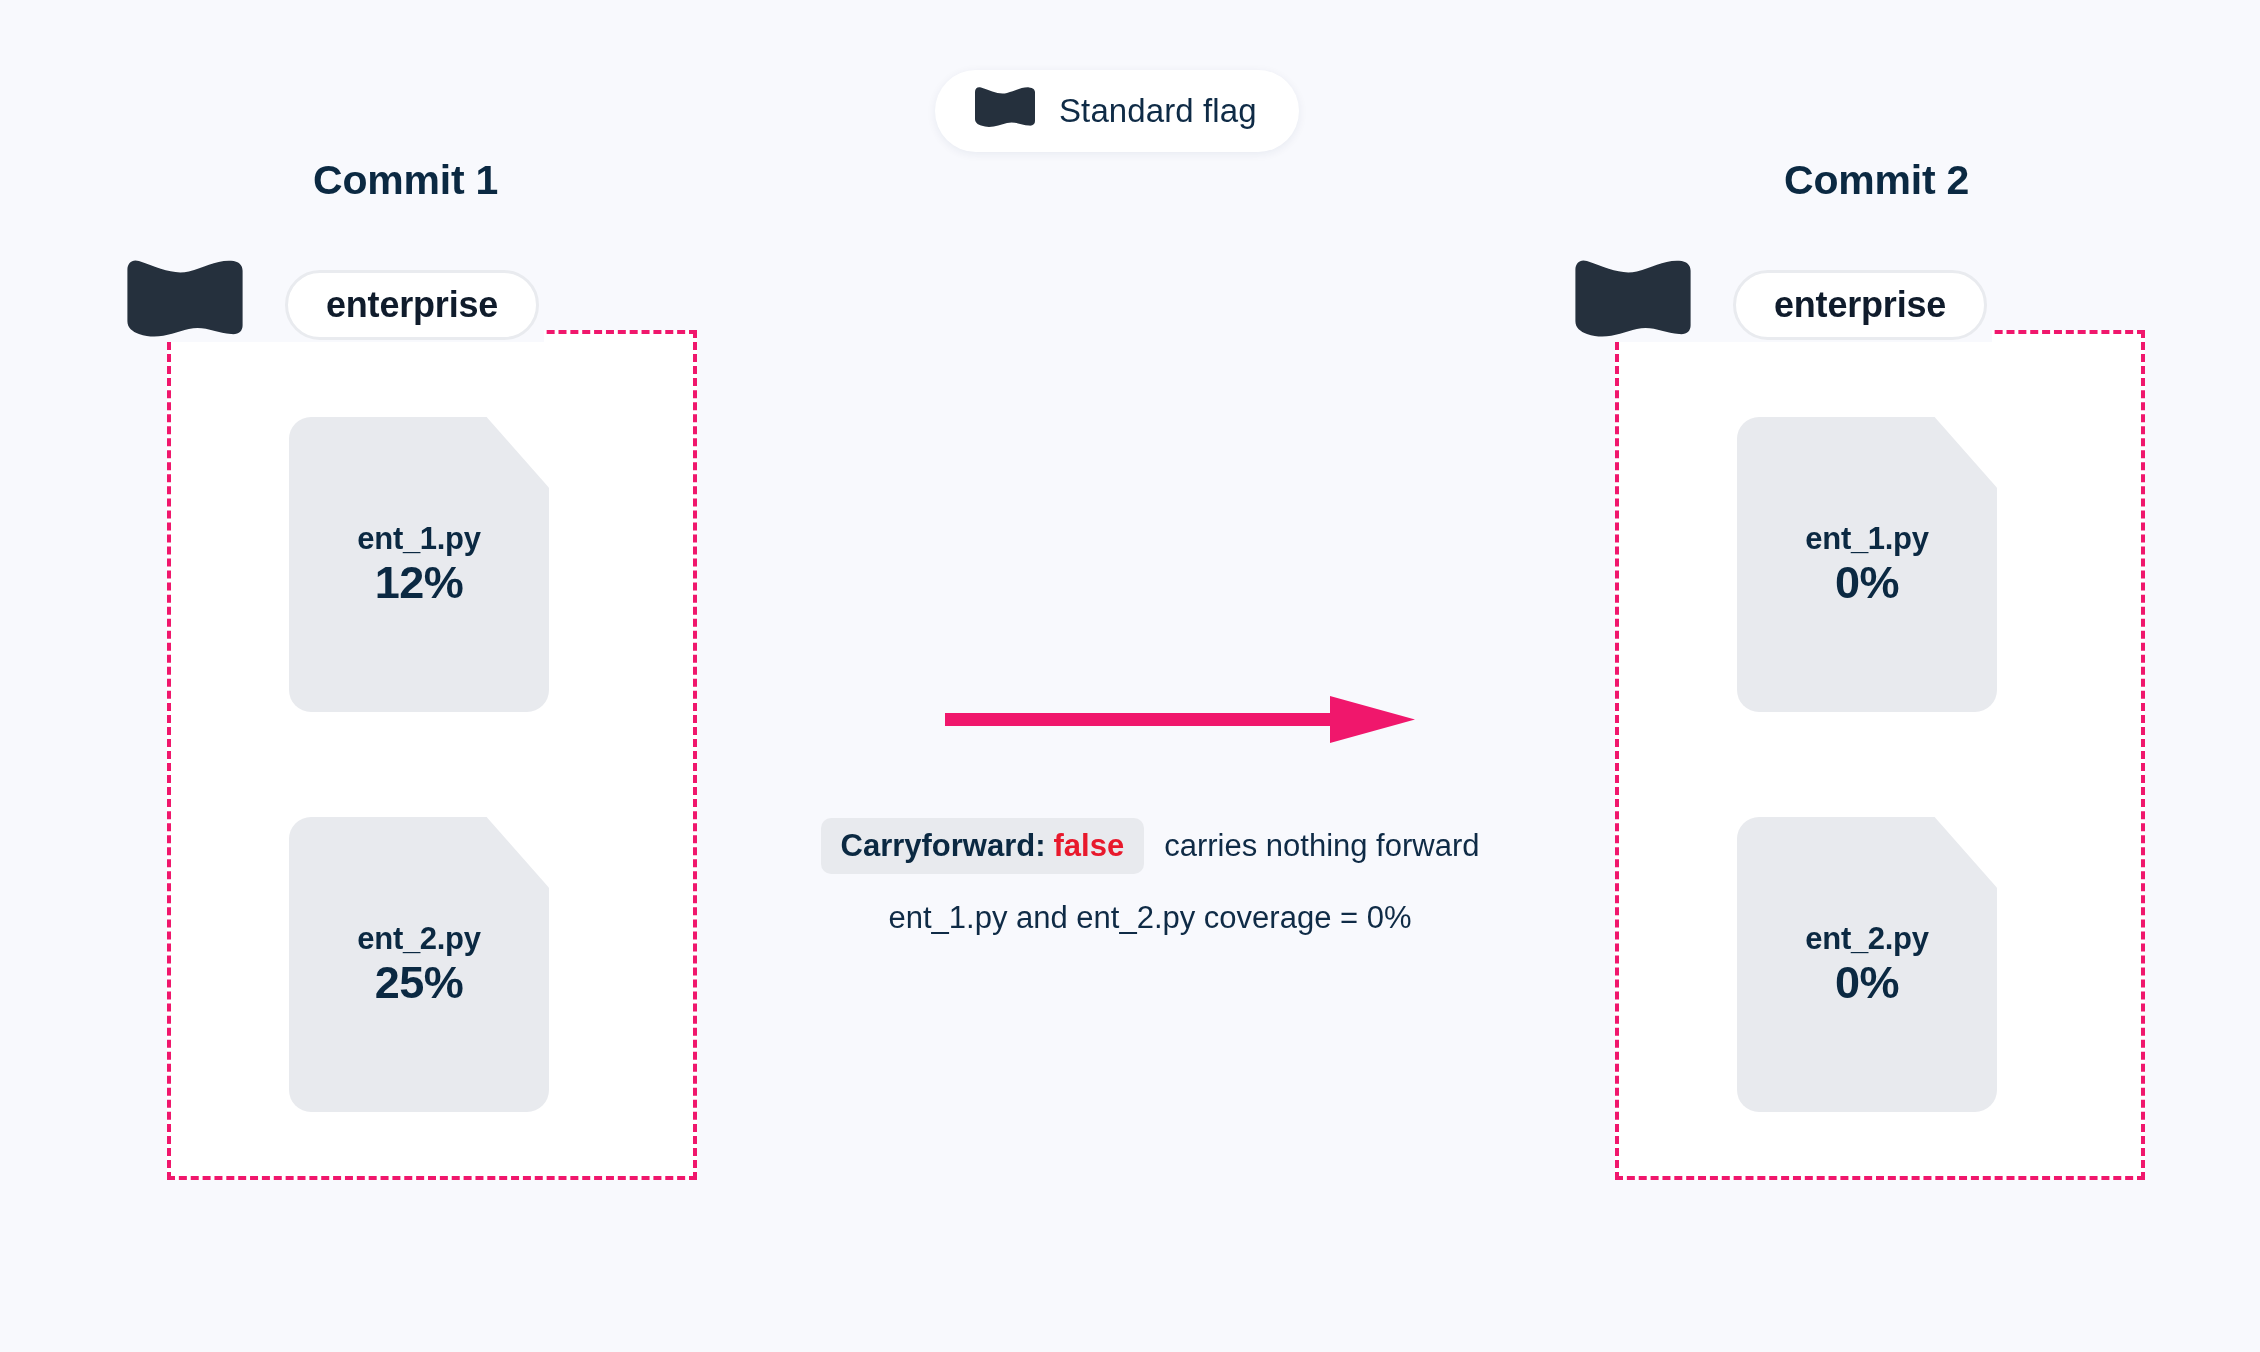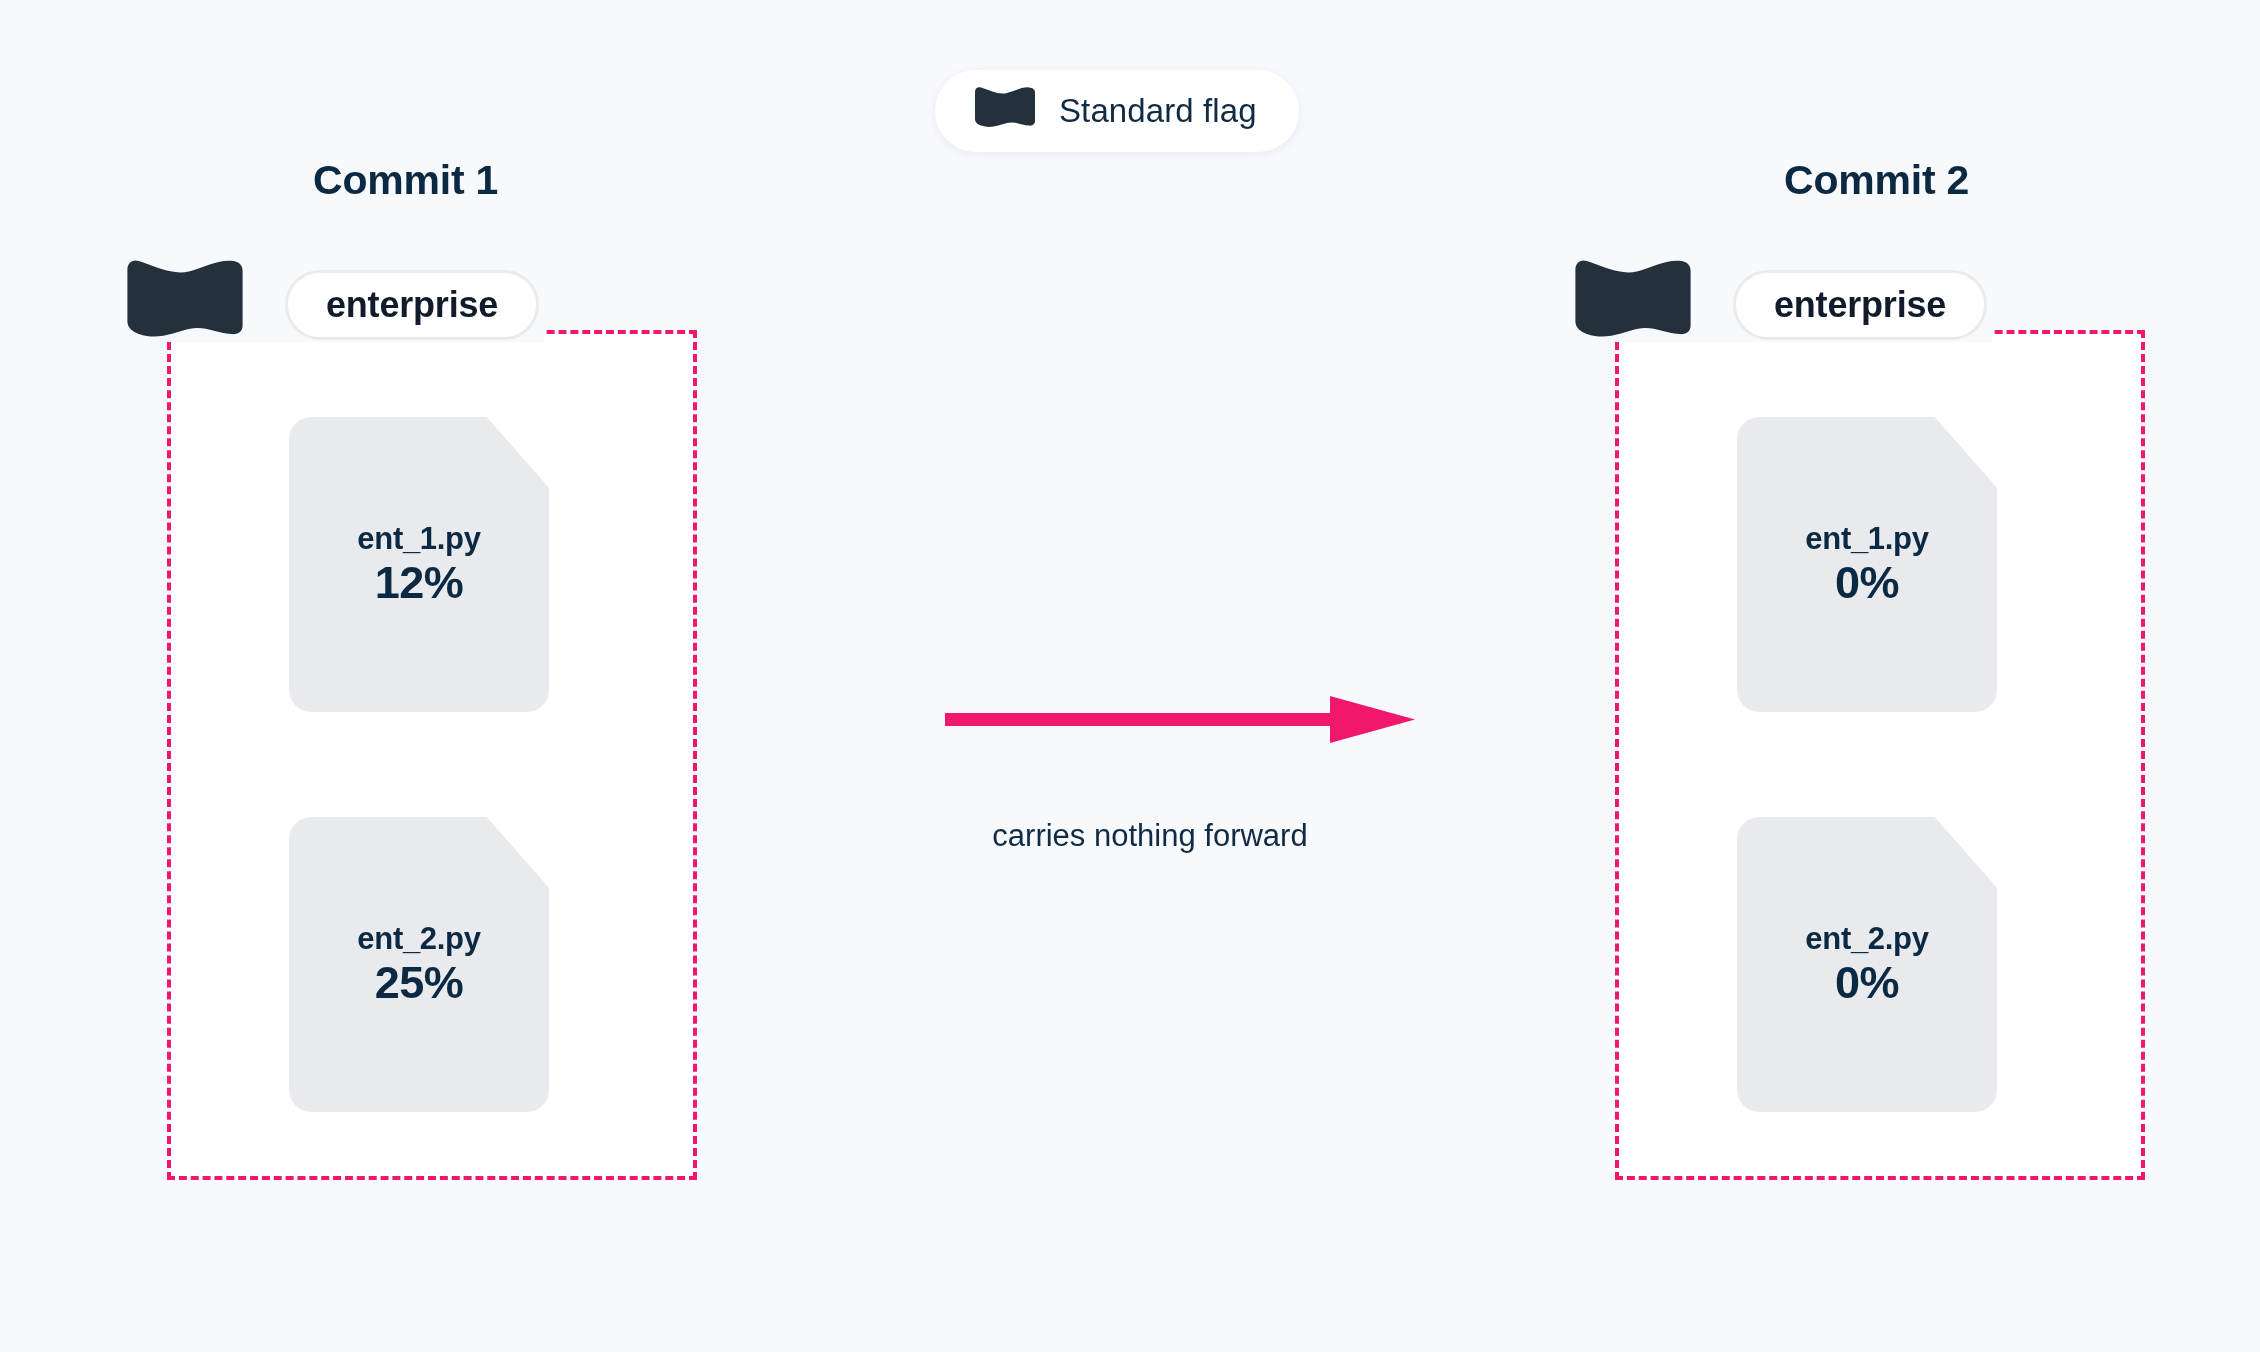--- a/index.html
+++ b/index.html
@@ -278,17 +278,21 @@
 
 
   <div class="arrow">
     <svg width="470" height="60" viewBox="0 0 470 60">
       <rect x="0" y="23" width="395" height="13" fill="#f0176c"></rect>
       <path d="M385 6 L470 29.5 L385 53 Z" fill="#f0176c"></path>
     </svg>
   </div>
 
   <div class="carry-row">
+    <span class="carry-chip">
+      <span class="k">Carryforward:</span><span class="v">false</span>
+    </span>
     <span class="carry-tail">carries nothing forward</span>
   </div>
 
+  <div class="carry-sub">ent_1.py and ent_2.py coverage = 0%</div>
 
 </div>
 
 </body></html>

